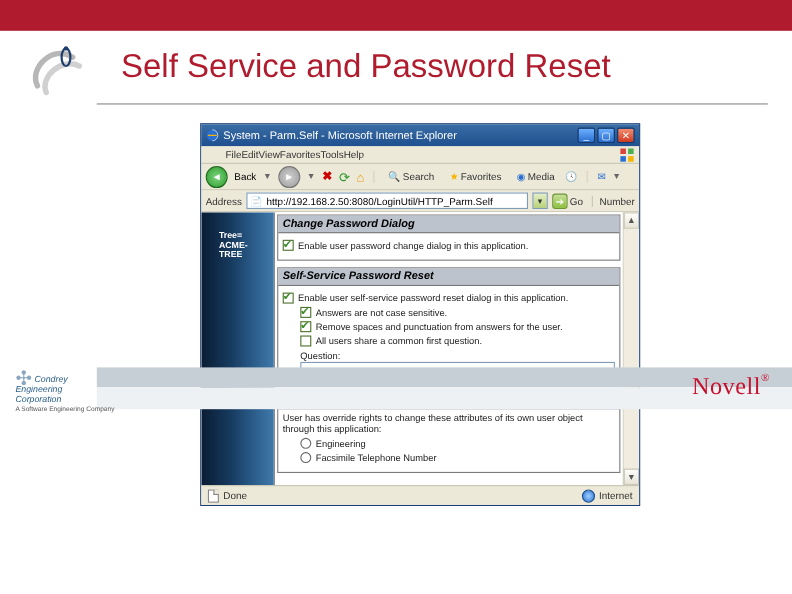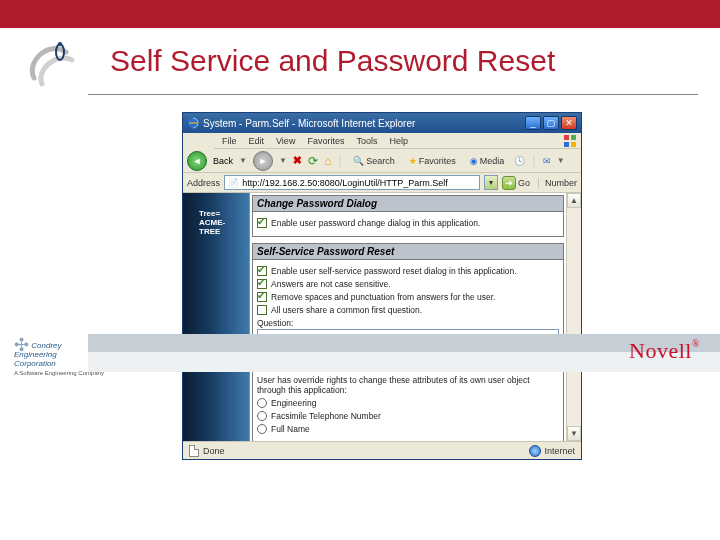--- a/index.html
+++ b/index.html
@@ -18,21 +18,21 @@
   .footer-logo-right { position: absolute; right: 20px; bottom: 20px; font-size: 22px; color: #c8102e; font-family: Georgia, serif; letter-spacing: 0.5px; }
   .footer-logo-right .dot { font-size: 10px; vertical-align: top; }
 
   .ie-window { position: absolute; top: 112px; left: 182px; width: 400px; height: 348px; border: 1px solid #1a3f7a; background: #ece9d8; font-size: 9px; color: #000; display: flex; flex-direction: column; }
   .ie-titlebar { height: 20px; background: linear-gradient(#3a6ea5,#1f4f8f); color: #fff; display: flex; align-items: center; padding: 0 4px; gap: 4px; }
   .ie-titlebar .ie-icon { width: 12px; height: 12px; display: inline-block; }
   .ie-titlebar .ie-title { flex: 1; font-size: 10px; }
   .winbtns { display: flex; gap: 2px; }
   .winbtn { width: 16px; height: 14px; border: 1px solid #15386b; border-radius: 2px; background: linear-gradient(#6eb0ff,#2a6fd1); color: #fff; font-size: 9px; line-height: 12px; text-align: center; cursor: default; }
   .winbtn.close { background: linear-gradient(#f58f73,#d13a1e); }
-  .ie-menubar { height: 16px; background: #ece9d8; display: flex; align-items: center; gap: 12px; padding: 0 8px; font-size: 9px; color: #333; border-bottom: 1px solid #c9c6b6; position: relative; margin-left: 31px; }
+  .ie-menubar { height: 16px; background: #ece9d8; display: flex; align-items: center; gap: 0; padding: 0 22px; font-size: 9px; color: #333; border-bottom: 1px solid #c9c6b6; position: relative; }
   .ie-menubar .flag { position: absolute; right: 4px; top: 1px; width: 14px; height: 14px; }
   .ie-toolbar { height: 24px; background: #ece9d8; display: flex; align-items: center; gap: 6px; padding: 0 4px; border-bottom: 1px solid #c9c6b6; }
   .tbtn { display: inline-flex; align-items: center; gap: 2px; font-size: 9px; color: #333; padding: 1px 3px; border: 1px solid transparent; border-radius: 3px; }
   .tbtn.round { width: 20px; height: 20px; border-radius: 50%; justify-content: center; padding: 0; }
   .tbtn.back { background: radial-gradient(#7fd67f,#2a9a2a); color: #fff; border: 1px solid #1e6b1e; }
   .tbtn.fwd { background: radial-gradient(#d0d0d0,#9a9a9a); color: #fff; border: 1px solid #777; }
   .refresh-ico { color: #2a9a2a; font-size: 12px; }
   .home-ico { color: #e6a321; font-size: 12px; }
   .search-ico { color: #2a6fd1; }
   .fav-ico { color: #f4b400; }
@@ -53,21 +53,21 @@
   .vscroll { width: 15px; background: #ece9d8; border-left: 1px solid #c9c6b6; display: flex; flex-direction: column; }
   .sbtn { height: 15px; background: linear-gradient(#fdfdfb,#e7e4d6); border: 1px solid #c9c6b6; text-align: center; font-size: 8px; line-height: 13px; color: #555; }
   .strack { flex: 1; background: #f0ede0; }
   .panel { margin: 2px 2px 6px 2px; border: 1px solid #7a7a7a; }
   .panel-head { background: #bcc3cc; color: #000; font-weight: bold; font-size: 10px; padding: 2px 4px; border-bottom: 1px solid #7a7a7a; font-style: italic; }
   .panel-body { padding: 3px 4px 5px 4px; font-size: 8.5px; color: #222; }
   .chk { display: inline-block; width: 10px; height: 10px; border: 1px solid #4b6f2a; background: #fff; margin-right: 4px; vertical-align: middle; position: relative; }
   .chk.on::after { content: "✔"; position: absolute; top: -3px; left: -1px; font-size: 10px; color: #3a8a2a; }
   .row { margin: 3px 0; display: flex; align-items: center; }
   .row .lbl { flex: 1; }
-  .indent { margin-left: 0; }
+  .indent { margin-left: 16px; }
   .qlabel { font-size: 8.5px; margin-top: 2px; }
   .qfield { height: 14px; width: 100%; border: 1px solid #7f9db9; background: #fff; margin-top: 1px; }
   .rdo { display: inline-block; width: 10px; height: 10px; border: 1px solid #666; border-radius: 50%; background: #fff; margin-right: 4px; vertical-align: middle; }
   .ie-status { height: 18px; background: #ece9d8; border-top: 1px solid #c9c6b6; display: flex; align-items: center; padding: 0 6px; font-size: 9px; color: #333; }
   .ie-status .zone { margin-left: auto; display: inline-flex; align-items: center; gap: 3px; }
   .globe { display:inline-block; width:12px; height:12px; border-radius:50%; background: radial-gradient(#9fd0ff,#2a6fd1); border:1px solid #1a4f91;}
   .doc-ico { display:inline-block; width:10px; height:12px; background:#fff; border:1px solid #888; position:relative;}
   .doc-ico::after{content:"";position:absolute;right:-1px;top:-1px;width:4px;height:4px;background:#ece9d8;border-left:1px solid #888;border-bottom:1px solid #888;}
   .stop-x { color:#c00; font-weight:bold; font-size:11px; }
 </style>
@@ -213,24 +213,20 @@
           <div class="panel-body">
             <div>User has override rights to change these attributes of its own user object through this application:</div>
             <div class="row indent">
                 <span class="rdo"></span>
                 <span class="lbl">Engineering</span>
               </div>
             <div class="row indent">
                 <span class="rdo"></span>
                 <span class="lbl">Facsimile Telephone Number</span>
               </div>
-            <div class="row indent">
-                <span class="rdo"></span>
-                <span class="lbl">Full Name</span>
-              </div>
           </div>
         </div>
       </div>
 
       <div class="vscroll">
         <div class="sbtn">▲</div>
         <div class="strack"></div>
         <div class="sbtn">▼</div>
       </div>
     </div>

